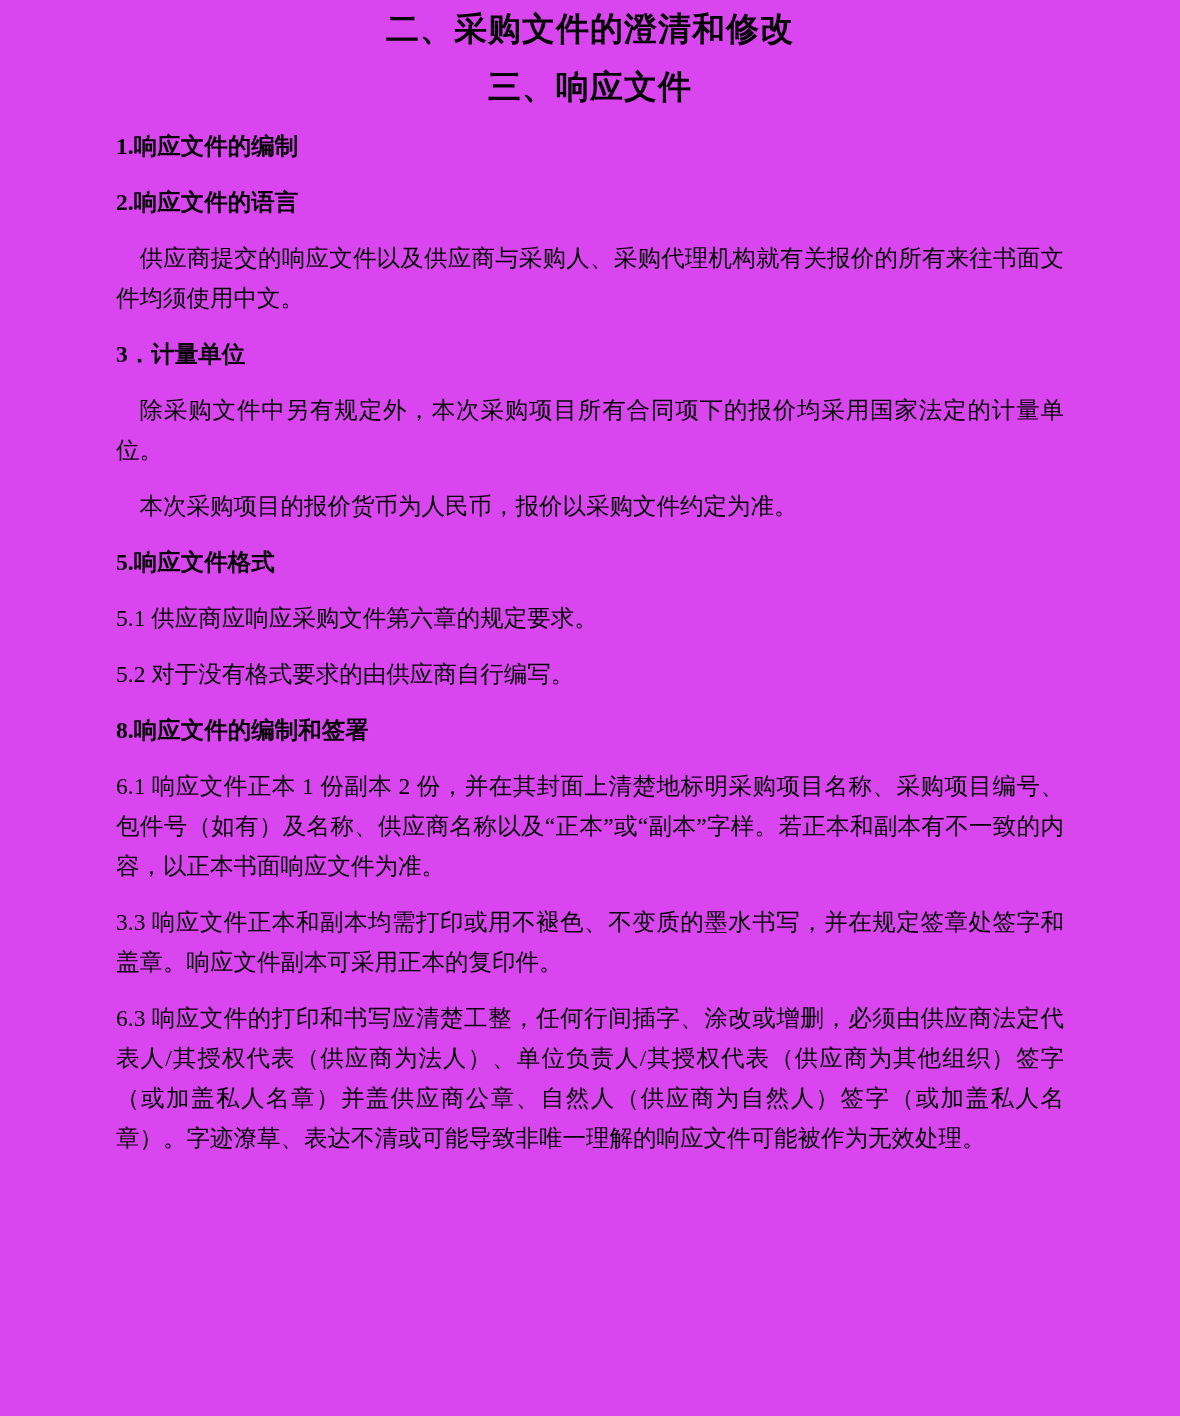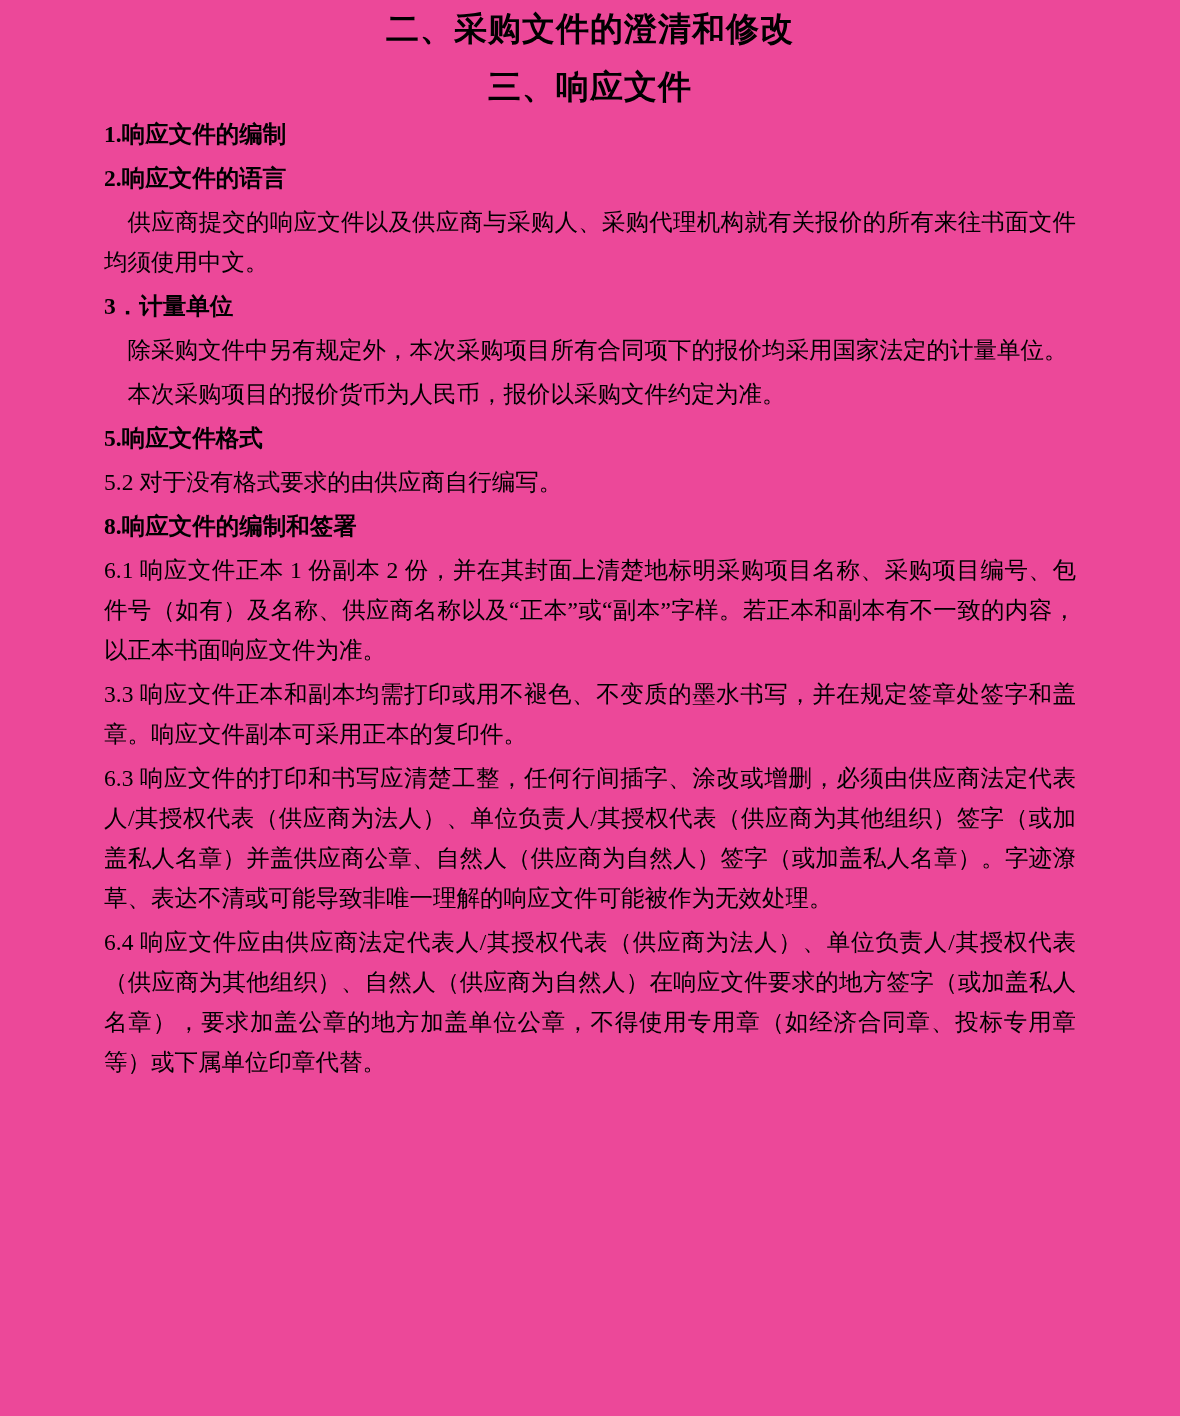--- a/index.html
+++ b/index.html
@@ -4,21 +4,21 @@
 <style>
   html, body {
     margin: 0;
     padding: 0;
     background: #ffffff;
   }
   .page {
     position: relative;
     width: 1180px;
     height: 1416px;
-    background: #ec4899;
+    background: #d946ef;
     color: #000000;
     box-sizing: border-box;
     padding: 6px 100px 0 100px;
     overflow: hidden;
     font-family: "Liberation Serif", "DejaVu Serif", serif;
   }
   .doc-title {
     margin: 0;
     font-size: 33px;
     line-height: 46px;
@@ -34,21 +34,21 @@
     text-justify: inter-ideograph;
     text-indent: 2em;
   }
   .title-3 {
     margin-top: 12px;
   }
   .clause-list {
     margin-top: 0;
   }
   .clause-list p {
-    margin: 4px;
+    margin: 16px;
     font-size: 23.5px;
     line-height: 40px;
     text-align: justify;
     text-justify: inter-ideograph;
   }
   .clause-list p.item-heading {
     font-weight: bold;
     text-align: left;
   }
   .clause-list p.item-body {
@@ -71,22 +71,22 @@
 
     <p class="item-heading">2.响应文件的语言</p>
     <p class="item-body">供应商提交的响应文件以及供应商与采购人、采购代理机构就有关报价的所有来往书面文件均须使用中文。</p>
 
     <p class="item-heading">3．计量单位</p>
     <p class="item-body">除采购文件中另有规定外，本次采购项目所有合同项下的报价均采用国家法定的计量单位。</p>
 
     <p class="item-body">本次采购项目的报价货币为人民币，报价以采购文件约定为准。</p>
 
     <p class="item-heading">5.响应文件格式</p>
+    <p class="item-clause">5.1 供应商应响应采购文件第六章的规定要求。</p>
     <p class="item-clause">5.2 对于没有格式要求的由供应商自行编写。</p>
 
     <p class="item-heading">8.响应文件的编制和签署</p>
     <p class="item-clause">6.1 响应文件正本 1 份副本 2 份，并在其封面上清楚地标明采购项目名称、采购项目编号、包件号（如有）及名称、供应商名称以及“正本”或“副本”字样。若正本和副本有不一致的内容，以正本书面响应文件为准。</p>
     <p class="item-clause">3.3 响应文件正本和副本均需打印或用不褪色、不变质的墨水书写，并在规定签章处签字和盖章。响应文件副本可采用正本的复印件。</p>
     <p class="item-clause">6.3 响应文件的打印和书写应清楚工整，任何行间插字、涂改或增删，必须由供应商法定代表人/其授权代表（供应商为法人）、单位负责人/其授权代表（供应商为其他组织）签字（或加盖私人名章）并盖供应商公章、自然人（供应商为自然人）签字（或加盖私人名章）。字迹潦草、表达不清或可能导致非唯一理解的响应文件可能被作为无效处理。</p>
-    <p class="item-clause">6.4 响应文件应由供应商法定代表人/其授权代表（供应商为法人）、单位负责人/其授权代表（供应商为其他组织）、自然人（供应商为自然人）在响应文件要求的地方签字（或加盖私人名章），要求加盖公章的地方加盖单位公章，不得使用专用章（如经济合同章、投标专用章等）或下属单位印章代替。</p>
 
   </div>
 </div>
 
 </body></html>

